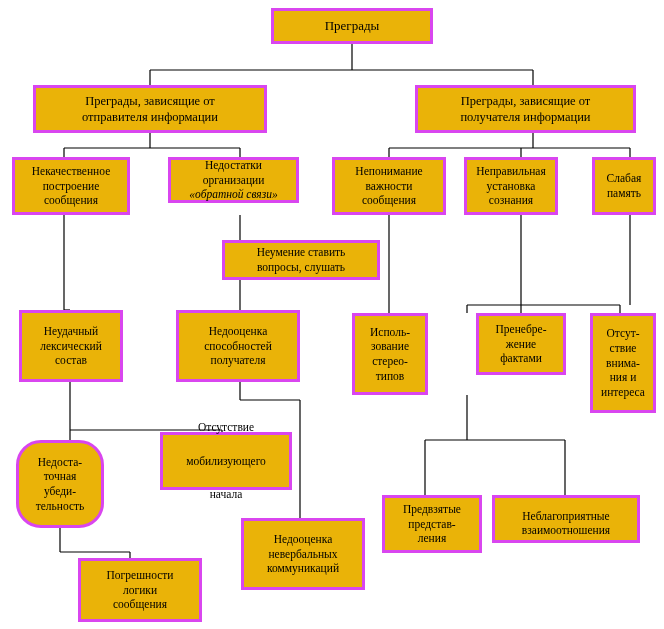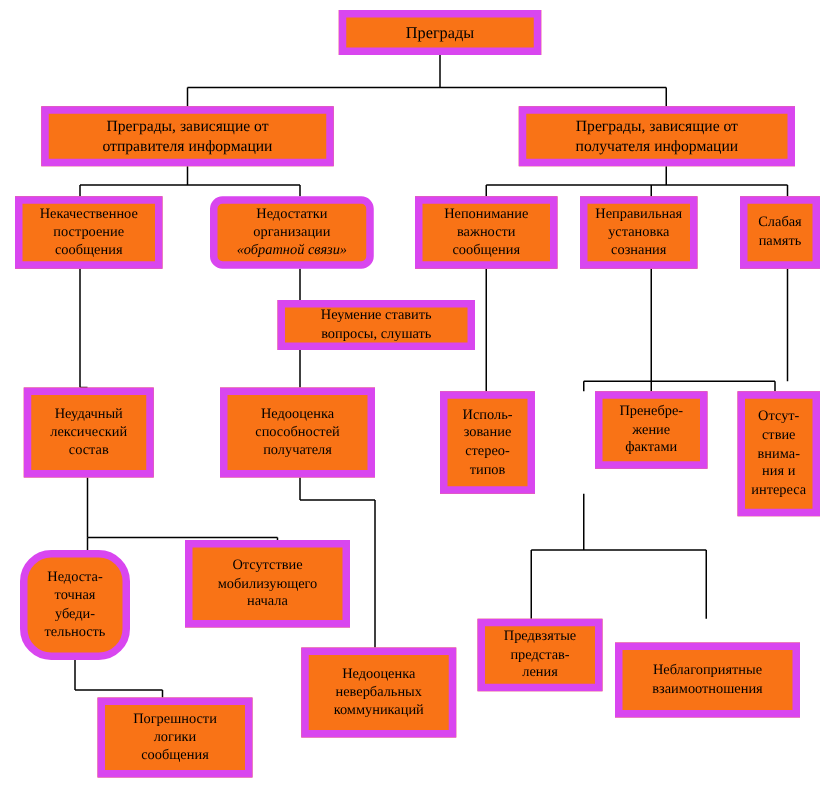--- a/index.html
+++ b/index.html
@@ -11,22 +11,22 @@
     position: relative;
     width: 664px;
     height: 629px;
     background: #ffffff;
     font-family: "Liberation Serif", serif;
     overflow: hidden;
   }
   .node {
     position: absolute;
     box-sizing: border-box;
-    border: 6px solid #d946ef;
-    background: #f97316;
+    border: 3px solid #d946ef;
+    background: #eab308;
     display: flex;
     flex-direction: column;
     align-items: center;
     justify-content: center;
     text-align: center;
     color: #000000;
     font-size: 11.5px;
     line-height: 1.28;
     padding: 2px 3px;
     z-index: 2;
@@ -120,21 +120,21 @@
     <span class="line">Преграды, зависящие от</span>
     <span class="line">получателя информации</span>
   </div>
 
   <div class="node" style="left:12px; top:157px; width:118px; height:58px;">
     <span class="line">Некачественное</span>
     <span class="line">построение</span>
     <span class="line">сообщения</span>
   </div>
 
-  <div class="node" style="left:168px; top:157px; width:131px; height:58px;border-radius:10px;">
+  <div class="node" style="left:168px; top:157px; width:131px; height:46px;">
     <span class="line">Недостатки</span>
     <span class="line">организации</span>
     <span class="line italic" style="font-style:italic;">«обратной связи»</span>
   </div>
 
   <div class="node" style="left:332px; top:157px; width:114px; height:58px;">
     <span class="line">Непонимание</span>
     <span class="line">важности</span>
     <span class="line">сообщения</span>
   </div>
@@ -188,21 +188,21 @@
     <span class="line">интереса</span>
   </div>
 
   <div class="node" style="left:16px; top:440px; width:88px; height:88px;border-radius:25px;">
     <span class="line">Недоста-</span>
     <span class="line">точная</span>
     <span class="line">убеди-</span>
     <span class="line">тельность</span>
   </div>
 
-  <div class="node" style="left:148px; top:432px; width:132px; height:70px;">
+  <div class="node" style="left:160px; top:432px; width:132px; height:58px;gap:19px;">
     <span class="line">Отсутствие</span>
     <span class="line">мобилизующего</span>
     <span class="line">начала</span>
   </div>
 
   <div class="node" style="left:241px; top:518px; width:124px; height:72px;">
     <span class="line">Недооценка</span>
     <span class="line">невербальных</span>
     <span class="line">коммуникаций</span>
   </div>
@@ -212,18 +212,18 @@
     <span class="line">логики</span>
     <span class="line">сообщения</span>
   </div>
 
   <div class="node" style="left:382px; top:495px; width:100px; height:58px;">
     <span class="line">Предвзятые</span>
     <span class="line">представ-</span>
     <span class="line">ления</span>
   </div>
 
-  <div class="node" style="left:492px; top:514px; width:148px; height:60px;">
+  <div class="node" style="left:492px; top:495px; width:148px; height:48px;justify-content:flex-end;">
     <span class="line">Неблагоприятные</span>
     <span class="line">взаимоотношения</span>
   </div>
 
 </div>
 
 </body></html>

